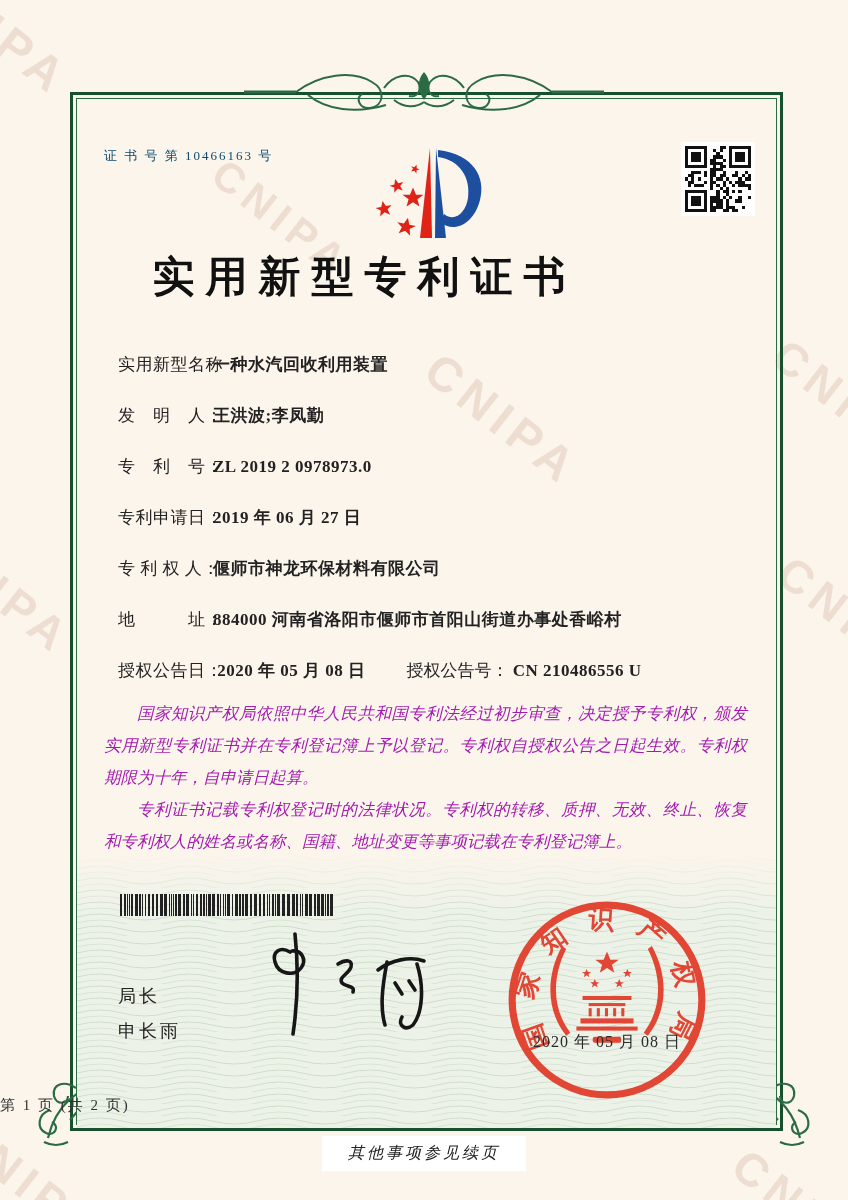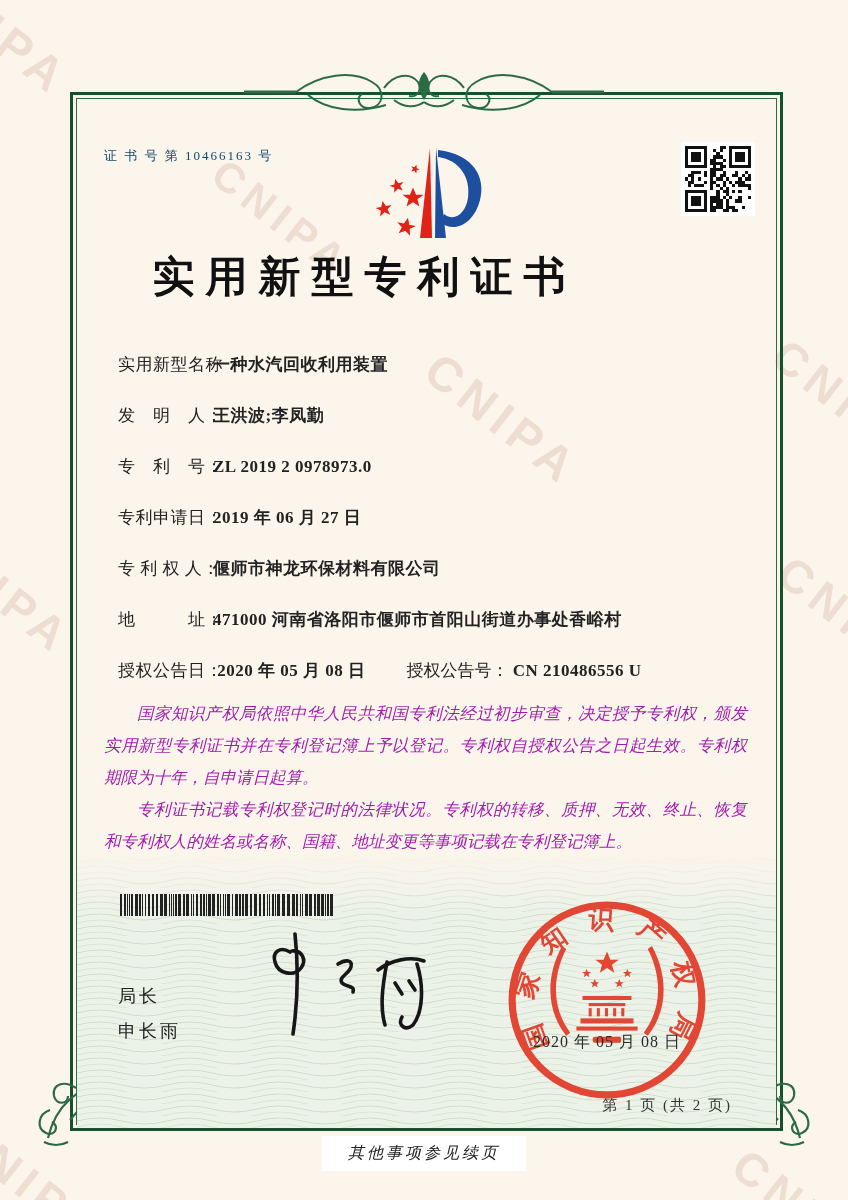--- a/index.html
+++ b/index.html
@@ -31,21 +31,21 @@
   .lawtext{left:104px;top:698px;width:643px;font-size:16.5px;line-height:32px;
       text-align:justify;color:#a21caf;}
   .lawtext p{margin:0;text-indent:2em;font-style:italic;}
   
   .pattern{left:77px;top:852px;width:699px;height:276px;overflow:hidden;}
   .pattern .fade{position:absolute;left:0;top:0;width:100%;height:60px;
       background:linear-gradient(#fcf5ec,rgba(252,245,236,0));}
   .director{left:118px;top:966px;font-family:"Liberation Sans","DejaVu Sans",sans-serif;
       font-size:18px;color:#222;line-height:20px;margin-top:20px;}
   .director div{margin-bottom:15px;letter-spacing:3px;}
-  .pageinfo{left:0;top:1096px;width:732px;text-align:right;font-size:15px;
+  .pageinfo{left:0;top:1096px;width:732px;text-align:left;font-size:15px;
       letter-spacing:2px;color:#333;}
   .footnote-box{left:0;top:1136px;width:848px;text-align:center;}
   .footnote-box span{display:inline-block;background:#ffffff;padding:7px 26px;
       font-size:16px;font-style:italic;letter-spacing:3px;color:#222;}
   .sealdate{left:505px;top:1032px;width:204px;text-align:center;font-size:16px;
       color:#2a2a2a;letter-spacing:1px;z-index:6;}
   .seal{z-index:5;opacity:0.93;}
   svg{display:block;}
 </style>
 </head>
@@ -280,21 +280,21 @@
   <div class="frow">
     <span class="flabel">专利申请日：</span>
     <span class="fvalue">2019 年 06 月 27 日</span>
   </div>
   <div class="frow">
     <span class="flabel">专 利 权 人：</span>
     <span class="fvalue">偃师市神龙环保材料有限公司</span>
   </div>
   <div class="frow">
     <span class="flabel">地　　　址：</span>
-    <span class="fvalue">471000 河南省洛阳市偃师市首阳山街道办事处香峪村</span>
+    <span class="fvalue">884000 河南省洛阳市偃师市首阳山街道办事处香峪村</span>
   </div>
   <div class="dualrow">
     <span>
       <span class="flabel" style="display:inline-block">授权公告日：</span>
       <span class="fvalue">2020 年 05 月 08 日</span>
     </span>
     <span class="pair2">
       <span>授权公告号：</span>
       <span class="fvalue">CN 210486556 U</span>
     </span>

